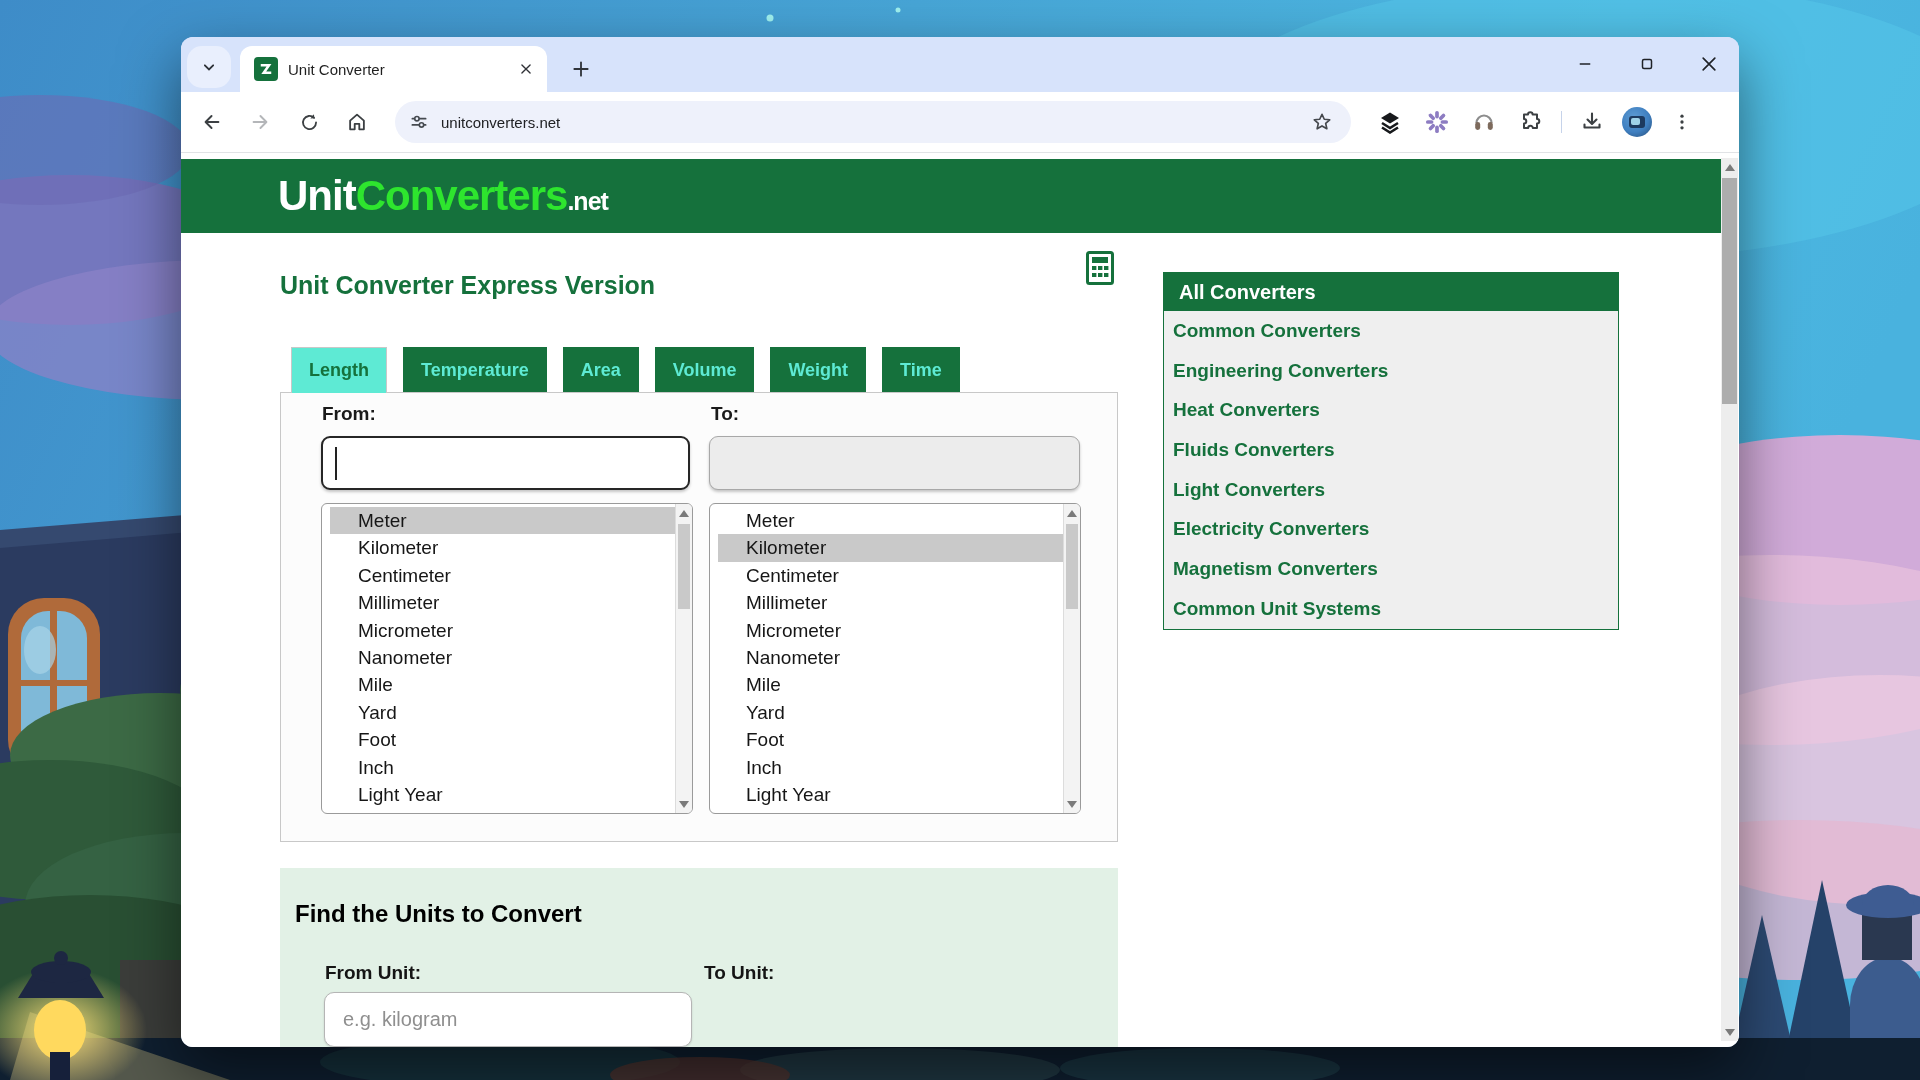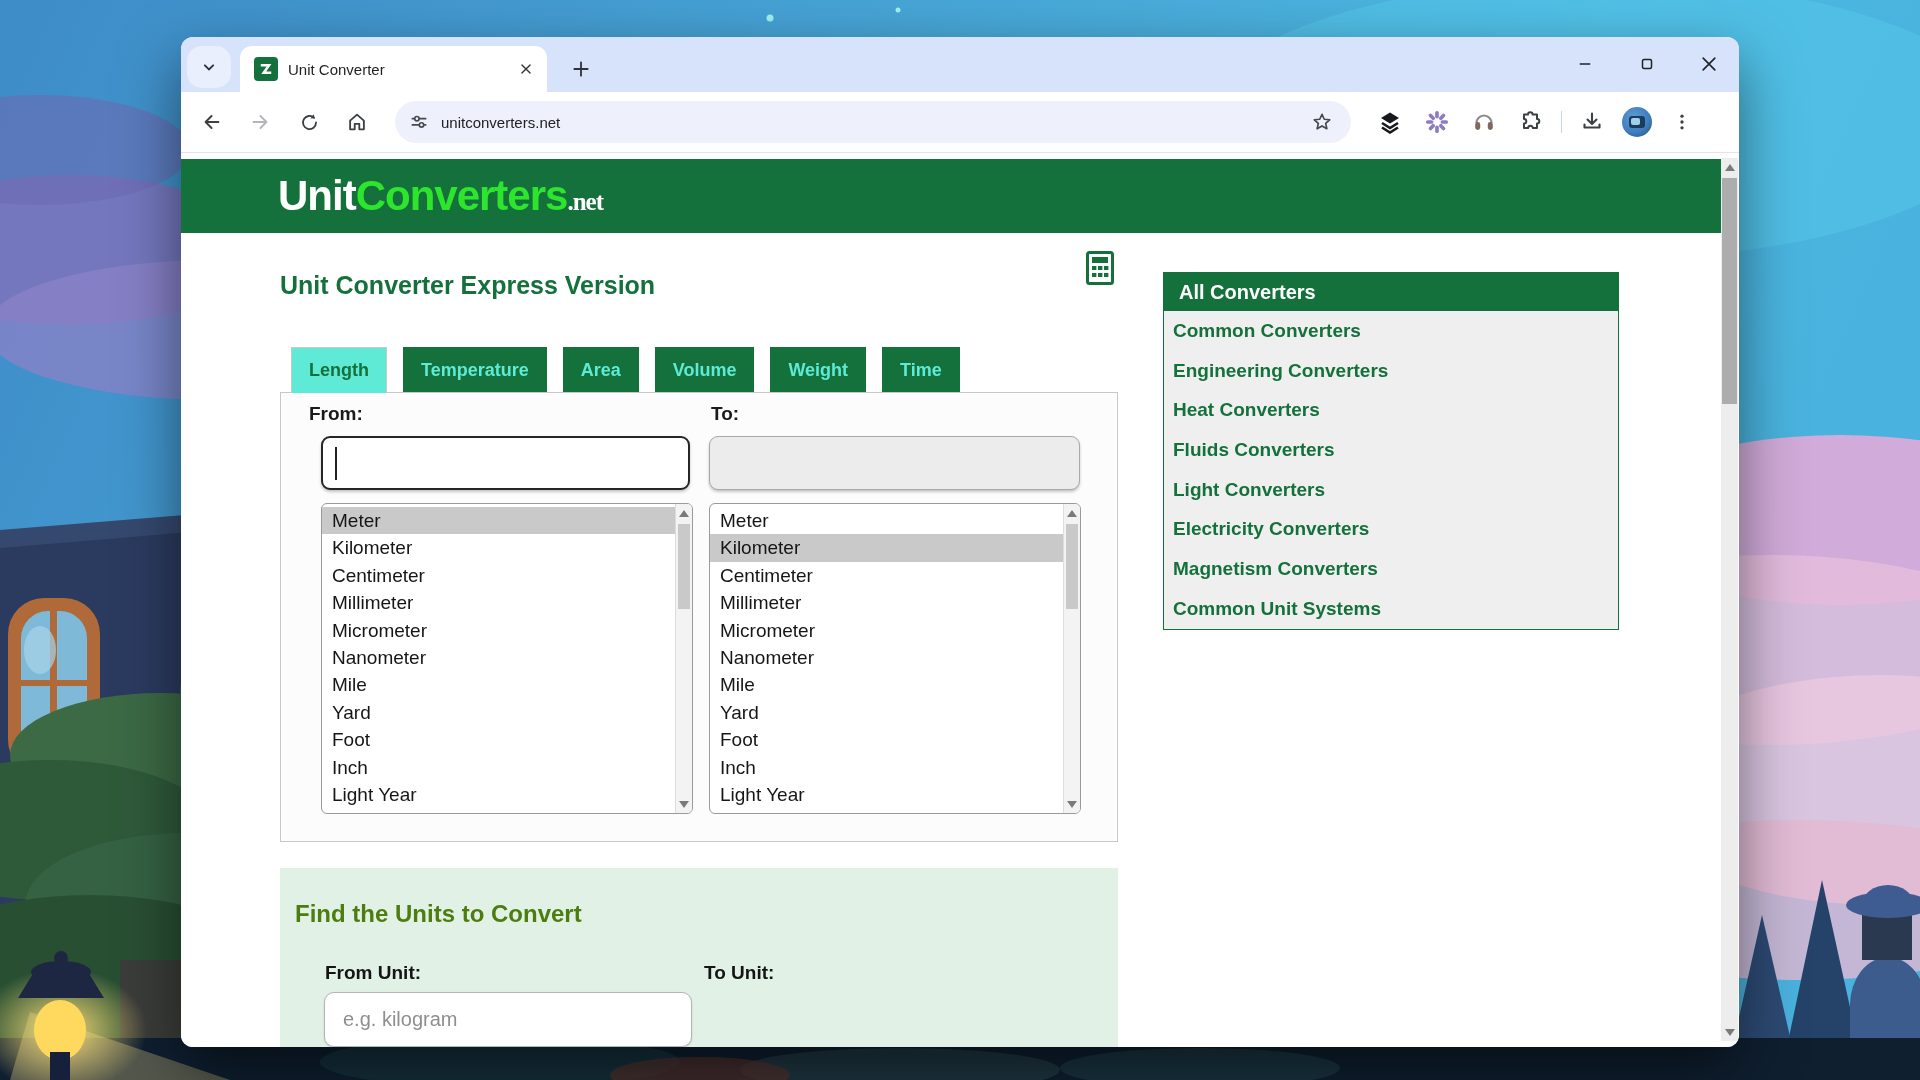--- a/index.html
+++ b/index.html
@@ -60,66 +60,66 @@
   .avatar::before { content:""; position:absolute; left:9px; top:11px; width:9px;
     height:7px; background:#9fd2e8; border-radius:2px; z-index:1; }
 
   
   .viewport { position:relative; height:894px; background:#ffffff; overflow:hidden; }
   .site-header { position:absolute; left:0; top:6px; width:1541px; height:74px;
     background:#15713c; }
   .logo { position:absolute; left:97px; top:0; height:74px; line-height:74px;
     font-weight:bold; font-size:42px; color:#ffffff; letter-spacing:-1px; white-space:nowrap; }
   .logo .c2 { color:#2ee52e; }
-  .logo .suffix { font-size:25px; color:#ffffff;font-family:Liberation Serif, serif; }
+  .logo .suffix { font-size:25px; color:#ffffff; }
   .page-title { position:absolute; left:99px; top:118px; font-size:25px;
     font-weight:bold; color:#15713c; }
   .calc-icon { position:absolute; left:905px; top:98px; width:28px; height:34px; }
 
   .cat-tabs { position:absolute; left:110px; top:194px; display:flex; gap:16px;
     align-items:flex-start; z-index:2; }
   .cat-tab { height:45px; padding:0 17px; background:#15713c; color:#5eead4;
     font-weight:bold; font-size:18px; display:flex; align-items:center;
     border:1px solid #15713c; border-bottom:none; cursor:pointer; }
   .cat-tab.active { height:46px; background:#5eead4; color:#15713c;
     border:1px solid #c8c8c8; border-bottom:none; }
 
   .panel { position:absolute; left:99px; top:239px; width:838px; height:450px;
     background:#fcfcfc; border:1px solid #c8c8c8; }
   .io-label { position:absolute; top:10px; font-weight:bold; font-size:19px; color:#1a1a1a; }
-  .from-label { left:28px; } .to-label { left:430px; }
+  .from-label { left:41px; } .to-label { left:430px; }
   .conv-input { position:absolute; top:43px; height:54px; border-radius:9px;
     box-shadow:0 2px 3px rgba(0,0,0,.22); }
   .from-input { left:40px; width:369px; background:#fff; border:2px solid #262626; }
   .to-input { left:428px; width:371px; background:#ececec; border:1px solid #a8a8a8; }
   .caret { position:absolute; left:12px; top:9px; width:2px; height:33px; background:#222; }
 
   .listbox { position:absolute; top:110px; height:311px; background:#fff;
     border:1px solid #9a9a9a; border-radius:6px; overflow:hidden; }
   .listbox.from { left:40px; width:372px; } .listbox.to { left:428px; width:372px; }
   .list-inner { position:absolute; left:0; top:3px; right:17px; bottom:0; }
-  .unit-item { height:27.4px; line-height:27.4px; padding-left:10px; font-size:19px;
-    color:#161616; cursor:pointer; white-space:nowrap; }
+  .unit-item { height:27.4px; line-height:27.4px; padding-left:28px; font-size:19px;
+    color:#161616; cursor:pointer; white-space:nowrap;margin-left:8px; }
   .unit-item.selected { background:#c9c9c9; }
   .list-scroll { position:absolute; right:0; top:0; bottom:0; width:17px;
     background:#f3f3f3; border-left:1px solid #dcdcdc; }
   .sb-arrow { position:absolute; left:0; width:16px; height:16px; display:flex;
     align-items:center; justify-content:center; cursor:pointer; }
   .sb-arrow.up { top:1px; } .sb-arrow.down { bottom:1px; }
   .tri-up { width:0; height:0; border-left:5px solid transparent;
     border-right:5px solid transparent; border-bottom:7px solid #7a7a7a; }
   .tri-down { width:0; height:0; border-left:5px solid transparent;
     border-right:5px solid transparent; border-top:7px solid #7a7a7a; }
   .sb-thumb { position:absolute; left:2px; width:12px; top:20px; height:85px;
     background:#c9c9c9; cursor:pointer; }
 
   .finder { position:absolute; left:99px; top:715px; width:838px; height:185px;
     background:#e2f1e6; }
   .finder-title { position:absolute; left:15px; top:32px; font-size:24px;
-    font-weight:bold; color:#4d7c0f; }
+    font-weight:bold; color:#000000; }
   .fu-label, .tu-label { position:absolute; top:94px; font-weight:bold;
     font-size:19px; color:#151515; }
   .fu-label { left:45px; } .tu-label { left:424px; }
   .finder input { position:absolute; top:124px; height:55px; border:1px solid #b5b5b5;
     border-radius:10px; background:#fff; font-size:20px; padding-left:18px;
     color:#202020; font-family:inherit; box-shadow:0 1px 2px rgba(0,0,0,.15); }
   .fu-input { left:44px; width:368px; } .tu-input { left:423px; width:376px; }
   .finder input::placeholder { color:#8f8f8f; }
 
   .sidebar { position:absolute; left:982px; top:119px; width:456px;

